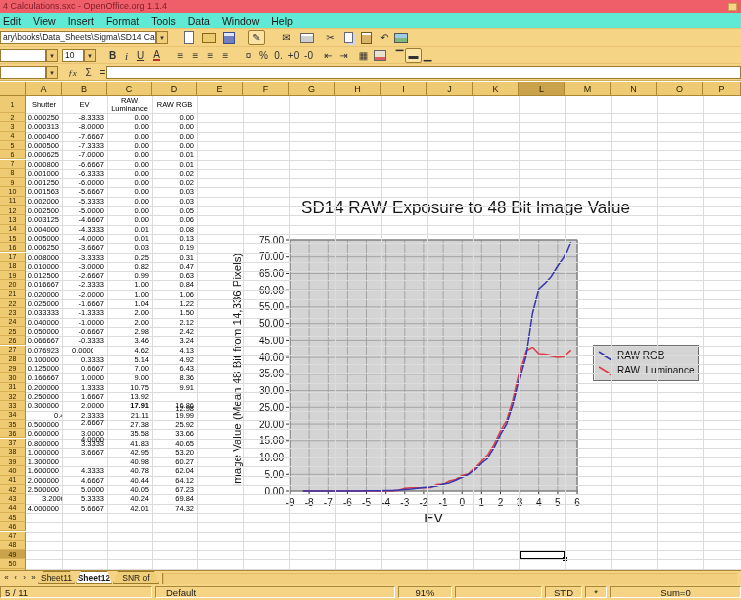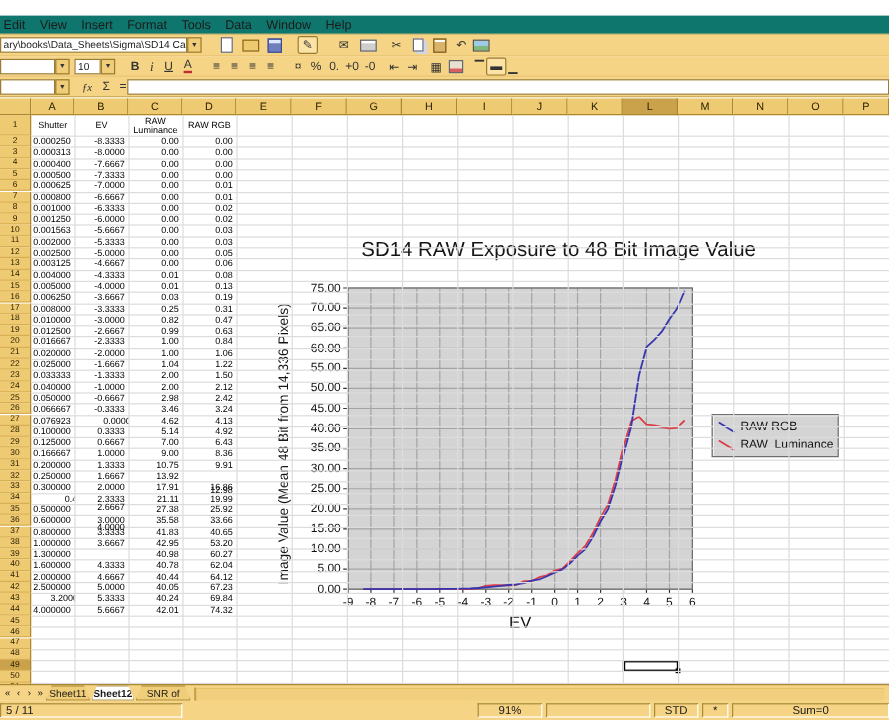--- a/index.html
+++ b/index.html
@@ -4,21 +4,21 @@
 <style>
   html,body{margin:0;padding:0;}
   #app{position:relative;width:741px;height:600px;overflow:hidden;background:#ffffff;
        font-family:"Liberation Sans",sans-serif;-webkit-font-smoothing:antialiased;}
   #app *{box-sizing:border-box;}
 
   
   #titlebar{position:absolute;left:0;top:0;width:741px;height:13px;background:#ee5f6a;
             color:#7d1c28;font-size:9px;line-height:13px;padding-left:3px;overflow:hidden;}
   .winbtn{position:absolute;right:4px;top:3px;width:9px;height:8px;background:#f6d48a;border:1px solid #c9a24b;}
-  #menubar{position:absolute;left:0;top:13px;width:741px;height:16px;background:#0f766e;
+  #menubar{position:absolute;left:0;top:13px;width:741px;height:16px;background:#5eead4;
            font-size:10.5px;color:#1a1a1a;white-space:nowrap;padding-top:2px;border-bottom:1px solid #e9c271;}
   .menu-item{display:inline-block;padding:0 6px;height:13px;line-height:12px;}
   .menu-item:first-child{margin-left:-3px;}
 
   
   .bar{position:absolute;left:0;width:741px;background:#f5d486;}
   #fnbar{top:29px;height:18px;border-bottom:1px solid #e9c271;}
   #fmtbar{top:47px;height:17px;border-bottom:1px solid #e9c271;}
   #formulabar{top:64px;height:17px;border-bottom:1px solid #cfae5c;}
   .combo{position:absolute;top:2px;height:13px;background:#fff;border:1px solid #9c7b2f;font-size:8.5px;
@@ -83,20 +83,24 @@
               border-left:1px solid #ab8733;box-shadow:inset 1px 1px 0 #e4bd62;}
   #statusbar{position:absolute;left:0;top:584px;width:741px;height:16px;background:#f5d486;font-size:9.5px;color:#1a1a1a;}
   .sbox{position:absolute;top:2px;height:12px;line-height:11px;border:1px solid;border-color:#a98a3a #fff #fff #a98a3a;
         overflow:hidden;white-space:nowrap;}
 </style>
 </head>
 <body>
 
 <div id="app">
 
+  <div id="titlebar">
+    <span>4 Calculations.sxc - OpenOffice.org 1.1.4</span>
+    <span class="winbtn"></span>
+  </div>
 
   <div id="menubar"><span class="menu-item">Edit</span><span class="menu-item">View</span><span class="menu-item">Insert</span><span class="menu-item">Format</span><span class="menu-item">Tools</span><span class="menu-item">Data</span><span class="menu-item">Window</span><span class="menu-item">Help</span></div>
 
   <div id="fnbar" class="bar">
     <div class="combo" style="left:0;width:156px;">
       <span>ary\books\Data_Sheets\Sigma\SD14 Calculat</span>
     </div>
     <div class="dd" style="left:156px;">▼</div>
   <div class="tbtn" style="left: 180px;">
         <span class="ic ic-new"></span>
@@ -578,21 +582,21 @@
       <div class="dcell" style="left: 152px; width: 45px; top: 235.6px; height: 9.3px; line-height: 9.3px;">2.12</div>
       <div class="dcell" style="left: 26px; width: 36px; top: 244.9px; height: 9.3px; line-height: 9.3px;">0.050000</div>
       <div class="dcell" style="left: 62px; width: 45px; top: 244.9px; height: 9.3px; line-height: 9.3px;">-0.6667</div>
       <div class="dcell" style="left: 107px; width: 45px; top: 244.9px; height: 9.3px; line-height: 9.3px;">2.98</div>
       <div class="dcell" style="left: 152px; width: 45px; top: 244.9px; height: 9.3px; line-height: 9.3px;">2.42</div>
       <div class="dcell" style="left: 26px; width: 36px; top: 254.2px; height: 9.3px; line-height: 9.3px;">0.066667</div>
       <div class="dcell" style="left: 62px; width: 45px; top: 254.2px; height: 9.3px; line-height: 9.3px;">-0.3333</div>
       <div class="dcell" style="left: 107px; width: 45px; top: 254.2px; height: 9.3px; line-height: 9.3px;">3.46</div>
       <div class="dcell" style="left: 152px; width: 45px; top: 254.2px; height: 9.3px; line-height: 9.3px;">3.24</div>
       <div class="dcell" style="left: 26px; width: 36px; top: 263.5px; height: 9.3px; line-height: 9.3px;">0.076923</div>
-      <div class="dcell" style="left: 62px; width: 45px; top: 263.5px; height: 9.3px; line-height: 9.3px; padding-left: 24px;">0.0000</div>
+      <div class="dcell" style="left: 48px; width: 45px; top: 263.5px; height: 9.3px; line-height: 9.3px; padding-left: 24px;">0.0000</div>
       <div class="dcell" style="left: 107px; width: 45px; top: 263.5px; height: 9.3px; line-height: 9.3px;">4.62</div>
       <div class="dcell" style="left: 152px; width: 45px; top: 263.5px; height: 9.3px; line-height: 9.3px;">4.13</div>
       <div class="dcell" style="left: 26px; width: 36px; top: 272.8px; height: 9.3px; line-height: 9.3px;">0.100000</div>
       <div class="dcell" style="left: 62px; width: 45px; top: 272.8px; height: 9.3px; line-height: 9.3px;">0.3333</div>
       <div class="dcell" style="left: 107px; width: 45px; top: 272.8px; height: 9.3px; line-height: 9.3px;">5.14</div>
       <div class="dcell" style="left: 152px; width: 45px; top: 272.8px; height: 9.3px; line-height: 9.3px;">4.92</div>
       <div class="dcell" style="left: 26px; width: 36px; top: 282.1px; height: 9.3px; line-height: 9.3px;">0.125000</div>
       <div class="dcell" style="left: 62px; width: 45px; top: 282.1px; height: 9.3px; line-height: 9.3px;">0.6667</div>
       <div class="dcell" style="left: 107px; width: 45px; top: 282.1px; height: 9.3px; line-height: 9.3px;">7.00</div>
       <div class="dcell" style="left: 152px; width: 45px; top: 282.1px; height: 9.3px; line-height: 9.3px;">6.43</div>
@@ -603,21 +607,21 @@
       <div class="dcell" style="left: 26px; width: 36px; top: 300.7px; height: 9.3px; line-height: 9.3px;">0.200000</div>
       <div class="dcell" style="left: 62px; width: 45px; top: 300.7px; height: 9.3px; line-height: 9.3px;">1.3333</div>
       <div class="dcell" style="left: 107px; width: 45px; top: 300.7px; height: 9.3px; line-height: 9.3px;">10.75</div>
       <div class="dcell" style="left: 152px; width: 45px; top: 300.7px; height: 9.3px; line-height: 9.3px;">9.91</div>
       <div class="dcell" style="left: 26px; width: 36px; top: 310px; height: 9.3px; line-height: 9.3px;">0.250000</div>
       <div class="dcell" style="left: 62px; width: 45px; top: 310px; height: 9.3px; line-height: 9.3px;">1.6667</div>
       <div class="dcell" style="left: 107px; width: 45px; top: 310px; height: 9.3px; line-height: 9.3px;">13.92</div>
       <div class="dcell" style="left: 152px; width: 45px; top: 322px; height: 9.3px; line-height: 9.3px;">12.98</div>
       <div class="dcell" style="left: 26px; width: 36px; top: 319.3px; height: 9.3px; line-height: 9.3px;">0.300000</div>
       <div class="dcell" style="left: 62px; width: 45px; top: 319.3px; height: 9.3px; line-height: 9.3px;">2.0000</div>
-      <div class="dcell" style="left: 107px; width: 45px; top: 319.3px; height: 9.3px; line-height: 9.3px;">17.91</div>
+      <div class="dcell" style="left: 107px; width: 45px; top: 319.3px; height: 9.3px; line-height: 9.3px; font-weight: bold;">17.91</div>
       <div class="dcell" style="left: 152px; width: 45px; top: 319.3px; height: 9.3px; line-height: 9.3px;">16.86</div>
       <div class="dcell" style="left: 26px; width: 36px; top: 328.6px; height: 9.3px; line-height: 9.3px; padding-left: 28px;">0.400000</div>
       <div class="dcell" style="left: 62px; width: 45px; top: 328.6px; height: 9.3px; line-height: 9.3px;">2.3333</div>
       <div class="dcell" style="left: 107px; width: 45px; top: 328.6px; height: 9.3px; line-height: 9.3px;">21.11</div>
       <div class="dcell" style="left: 152px; width: 45px; top: 328.6px; height: 9.3px; line-height: 9.3px;">19.99</div>
       <div class="dcell" style="left: 26px; width: 36px; top: 337.9px; height: 9.3px; line-height: 9.3px;">0.500000</div>
       <div class="dcell" style="left: 62px; width: 45px; top: 336px; height: 9.3px; line-height: 9.3px;">2.6667</div>
       <div class="dcell" style="left: 107px; width: 45px; top: 337.9px; height: 9.3px; line-height: 9.3px;">27.38</div>
       <div class="dcell" style="left: 152px; width: 45px; top: 337.9px; height: 9.3px; line-height: 9.3px;">25.92</div>
       <div class="dcell" style="left: 26px; width: 36px; top: 347.2px; height: 9.3px; line-height: 9.3px;">0.600000</div>
@@ -664,20 +668,21 @@
       <div class="navbtn" style="left: 11px;">‹</div>
       <div class="navbtn" style="left: 20px;">›</div>
       <div class="navbtn" style="left: 29px;">»</div>
       <div class="tab" style="left: 38px; width: 37px;">Sheet11</div>
       <div class="tab active" style="left: 76px; width: 36px;">Sheet12</div>
       <div class="tab" style="left: 113px; width: 46px;">SNR of ISO</div>
     </div>
 
   <div id="statusbar">
     <div class="sbox" style="left:0;width:152px;padding-left:4px;">5 / 11</div>
+    <div class="sbox" style="left:155px;width:240px;padding-left:10px;">Default</div>
     <div class="sbox" style="left:398px;width:54px;text-align:center;">91%</div>
     <div class="sbox" style="left:455px;width:87px;"></div>
     <div class="sbox" style="left:545px;width:37px;text-align:center;">STD</div>
     <div class="sbox" style="left:585px;width:22px;text-align:center;">*</div>
     <div class="sbox" style="left:610px;width:131px;text-align:center;">Sum=0</div>
   </div>
 
 </div>
 
 </body></html>

